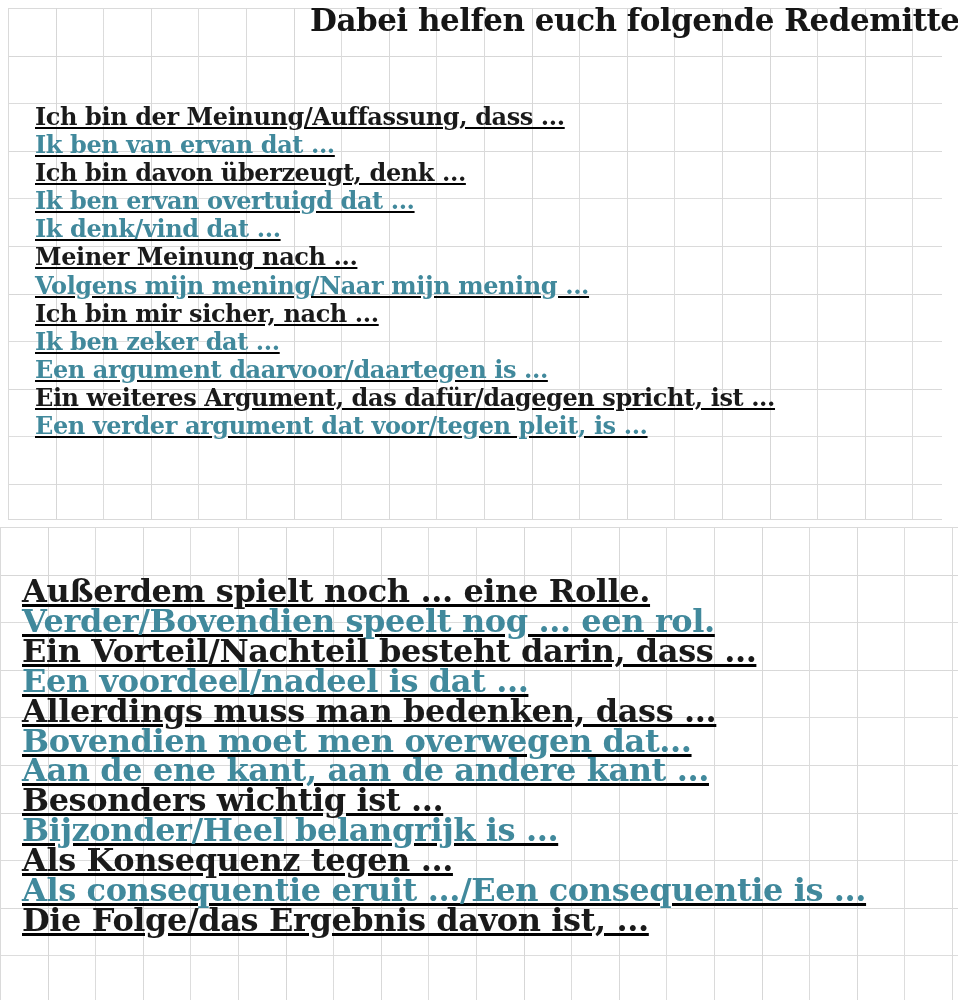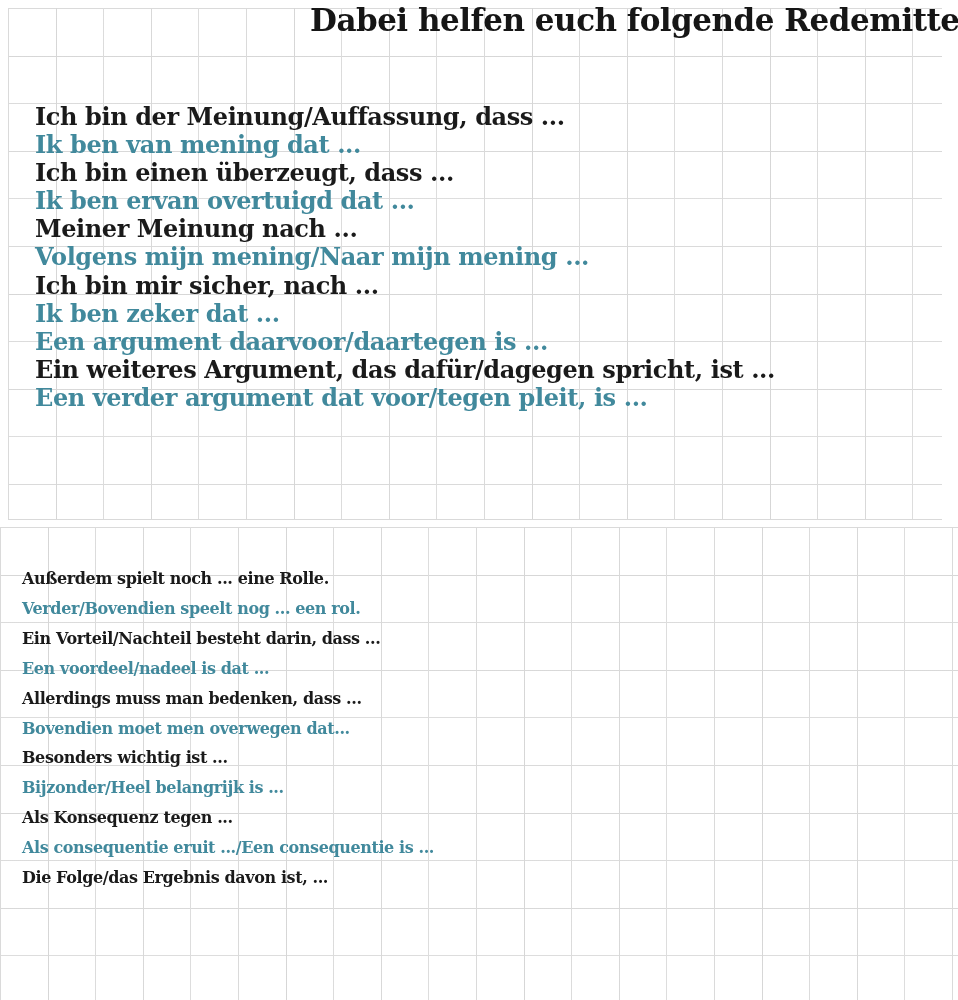--- a/index.html
+++ b/index.html
@@ -27,55 +27,57 @@
 
   .title {
     position: absolute;
     left: 310px; top: 2px;
     font-size: 31px;
     font-weight: bold;
     color: #161616;
     letter-spacing: -0.5px;
     white-space: nowrap;
   }
-  .phrases { position: absolute; white-space: nowrap; }
+  .phrases { position: absolute; white-space: nowrap; text-decoration: underline; }
   .phrases-1 { left: 35px; top: 103px; font-size: 24px; line-height: 28.1px; }
-  .phrases-2 { left: 22px; top: 564px; font-size: 16px; line-height: 29.9px; }
+  .phrases-2 { left: 22px; top: 577px; font-size: 32px; line-height: 29.9px; }
   .line { font-weight: bold; letter-spacing: -0.4px; }
   .line.de { color: #1a1a1a; }
   .line.nl { color: #41899c; }
 </style>
 </head>
 <body>
 
 <div class="page">
   <div class="grid grid-top"></div>
   <div class="grid grid-bottom"></div>
 
   <h1 class="title">Dabei helfen euch folgende Redemittel:</h1>
 
   <div class="phrases phrases-1">
       <div class="line de">Ich bin der Meinung/Auffassung, dass ...</div>
-      <div class="line nl">Ik ben van mening dat ...</div>
-      <div class="line de">Ich bin einen überzeugt, dass ...</div>
+      <div class="line nl">Ik ben van ervan dat ...</div>
+      <div class="line de">Ich bin davon überzeugt, denk ...</div>
       <div class="line nl">Ik ben ervan overtuigd dat ...</div>
+      <div class="line nl">Ik denk/vind dat ...</div>
       <div class="line de">Meiner Meinung nach ...</div>
       <div class="line nl">Volgens mijn mening/Naar mijn mening ...</div>
       <div class="line de">Ich bin mir sicher, nach ...</div>
       <div class="line nl">Ik ben zeker dat ...</div>
       <div class="line nl">Een argument daarvoor/daartegen is ...</div>
       <div class="line de">Ein weiteres Argument, das dafür/dagegen spricht, ist ...</div>
       <div class="line nl">Een verder argument dat voor/tegen pleit, is ...</div>
     </div>
   <div class="phrases phrases-2">
       <div class="line de">Außerdem spielt noch ... eine Rolle.</div>
       <div class="line nl">Verder/Bovendien speelt nog ... een rol.</div>
       <div class="line de">Ein Vorteil/Nachteil besteht darin, dass ...</div>
       <div class="line nl">Een voordeel/nadeel is dat ...</div>
       <div class="line de">Allerdings muss man bedenken, dass ...</div>
       <div class="line nl">Bovendien moet men overwegen dat...</div>
+      <div class="line nl">Aan de ene kant, aan de andere kant ...</div>
       <div class="line de">Besonders wichtig ist ...</div>
       <div class="line nl">Bijzonder/Heel belangrijk is ...</div>
       <div class="line de">Als Konsequenz tegen ...</div>
       <div class="line nl">Als consequentie eruit .../Een consequentie is ...</div>
       <div class="line de">Die Folge/das Ergebnis davon ist, ...</div>
     </div>
 </div>
 
 </body></html>

